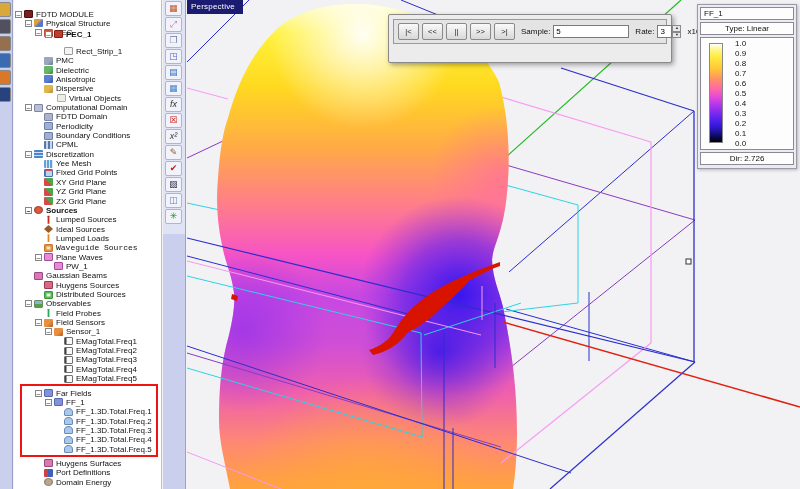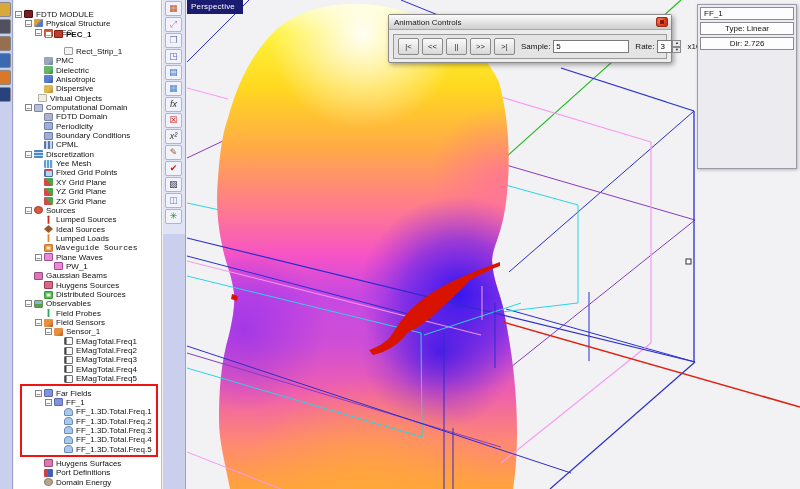--- a/index.html
+++ b/index.html
@@ -181,21 +181,21 @@
         <div class="trow" style="top: 74.45px; left: 21px;">
           <span class="noexp"></span>
           <span class="ticon i-aniso"></span>
           <span class="lbl">Anisotropic</span>
         </div>
         <div class="trow" style="top: 83.8px; left: 21px;">
           <span class="noexp"></span>
           <span class="ticon i-disp"></span>
           <span class="lbl">Dispersive</span>
         </div>
-        <div class="trow" style="top: 93.15px; left: 15px;">
+        <div class="trow" style="top: 93.15px; left: 34px;">
           <span class="noexp"></span>
           <span class="ticon i-virt"></span>
           <span class="lbl">Virtual Objects</span>
         </div>
         <div class="trow" style="top: 102.5px; left: 11px;">
           <span class="expander">–</span>
           <span class="ticon i-comp"></span>
           <span class="lbl">Computational Domain</span>
         </div>
         <div class="trow" style="top: 111.85px; left: 21px;">
@@ -241,21 +241,21 @@
         <div class="trow" style="top: 186.65px; left: 21px;">
           <span class="noexp"></span>
           <span class="ticon i-plane"></span>
           <span class="lbl">YZ Grid Plane</span>
         </div>
         <div class="trow" style="top: 196px; left: 21px;">
           <span class="noexp"></span>
           <span class="ticon i-plane"></span>
           <span class="lbl">ZX Grid Plane</span>
         </div>
-        <div class="trow" style="top: 205.35px; left: 11px;">
+        <div class="trow" style="top: 205.35px; left: 11px; font-weight: bold;">
           <span class="expander">–</span>
           <span class="ticon i-sources"></span>
           <span class="lbl">Sources</span>
         </div>
         <div class="trow" style="top: 214.7px; left: 21px;">
           <span class="noexp"></span>
           <span class="ticon i-lumped"></span>
           <span class="lbl">Lumped Sources</span>
         </div>
         <div class="trow" style="top: 224.05px; left: 21px;">
@@ -540,26 +540,20 @@
         <path d="M45,294 l6,2 -1,5 -6,-2 Z" fill="#d81400"></path>
       </g>
 
       <rect x="499" y="259" width="5" height="5" fill="#fff" stroke="#333" stroke-width="1"></rect>
     </svg>
   </div>
 
   <div id="persp-label">Perspective</div>
 
   <div id="anim-dialog">
-    <div id="anim-title">
-      <span>Animation Controls</span>
-      <span id="anim-close">
-        <span class="dot"></span>
-        </span>
-    </div>
     <div id="anim-body">
       <span id="ctl-buttons" style="display:flex;gap:3px;">
           <div class="ctl-btn">|&lt;</div>
           <div class="ctl-btn">&lt;&lt;</div>
           <div class="ctl-btn">||</div>
           <div class="ctl-btn">&gt;&gt;</div>
           <div class="ctl-btn">&gt;|</div>
         </span>
       <span class="ctl-lbl">Sample:</span>
       <input id="sample-field" value="5" style="">
@@ -571,16 +565,32 @@
             <div>▼</div>
         </span>
       </span>
       <span class="ctl-lbl">x100ms</span>
     </div>
   </div>
 
   <div id="legend">
     <div class="leg-box" id="leg-title">FF_1</div>
     <div class="leg-box" id="leg-type">Type: Linear</div>
+    <div class="leg-box" id="leg-scale">
+      <div id="leg-bar"></div>
+      <div id="leg-ticks">
+          <div class="leg-tick" style="top: 1px;">1.0</div>
+          <div class="leg-tick" style="top: 11px;">0.9</div>
+          <div class="leg-tick" style="top: 21px;">0.8</div>
+          <div class="leg-tick" style="top: 31px;">0.7</div>
+          <div class="leg-tick" style="top: 41px;">0.6</div>
+          <div class="leg-tick" style="top: 51px;">0.5</div>
+          <div class="leg-tick" style="top: 61px;">0.4</div>
+          <div class="leg-tick" style="top: 71px;">0.3</div>
+          <div class="leg-tick" style="top: 81px;">0.2</div>
+          <div class="leg-tick" style="top: 91px;">0.1</div>
+          <div class="leg-tick" style="top: 101px;">0.0</div>
+        </div>
+    </div>
     <div class="leg-box" id="leg-dir">Dir: 2.726</div>
   </div>
 
 </div>
 
 </body></html>

